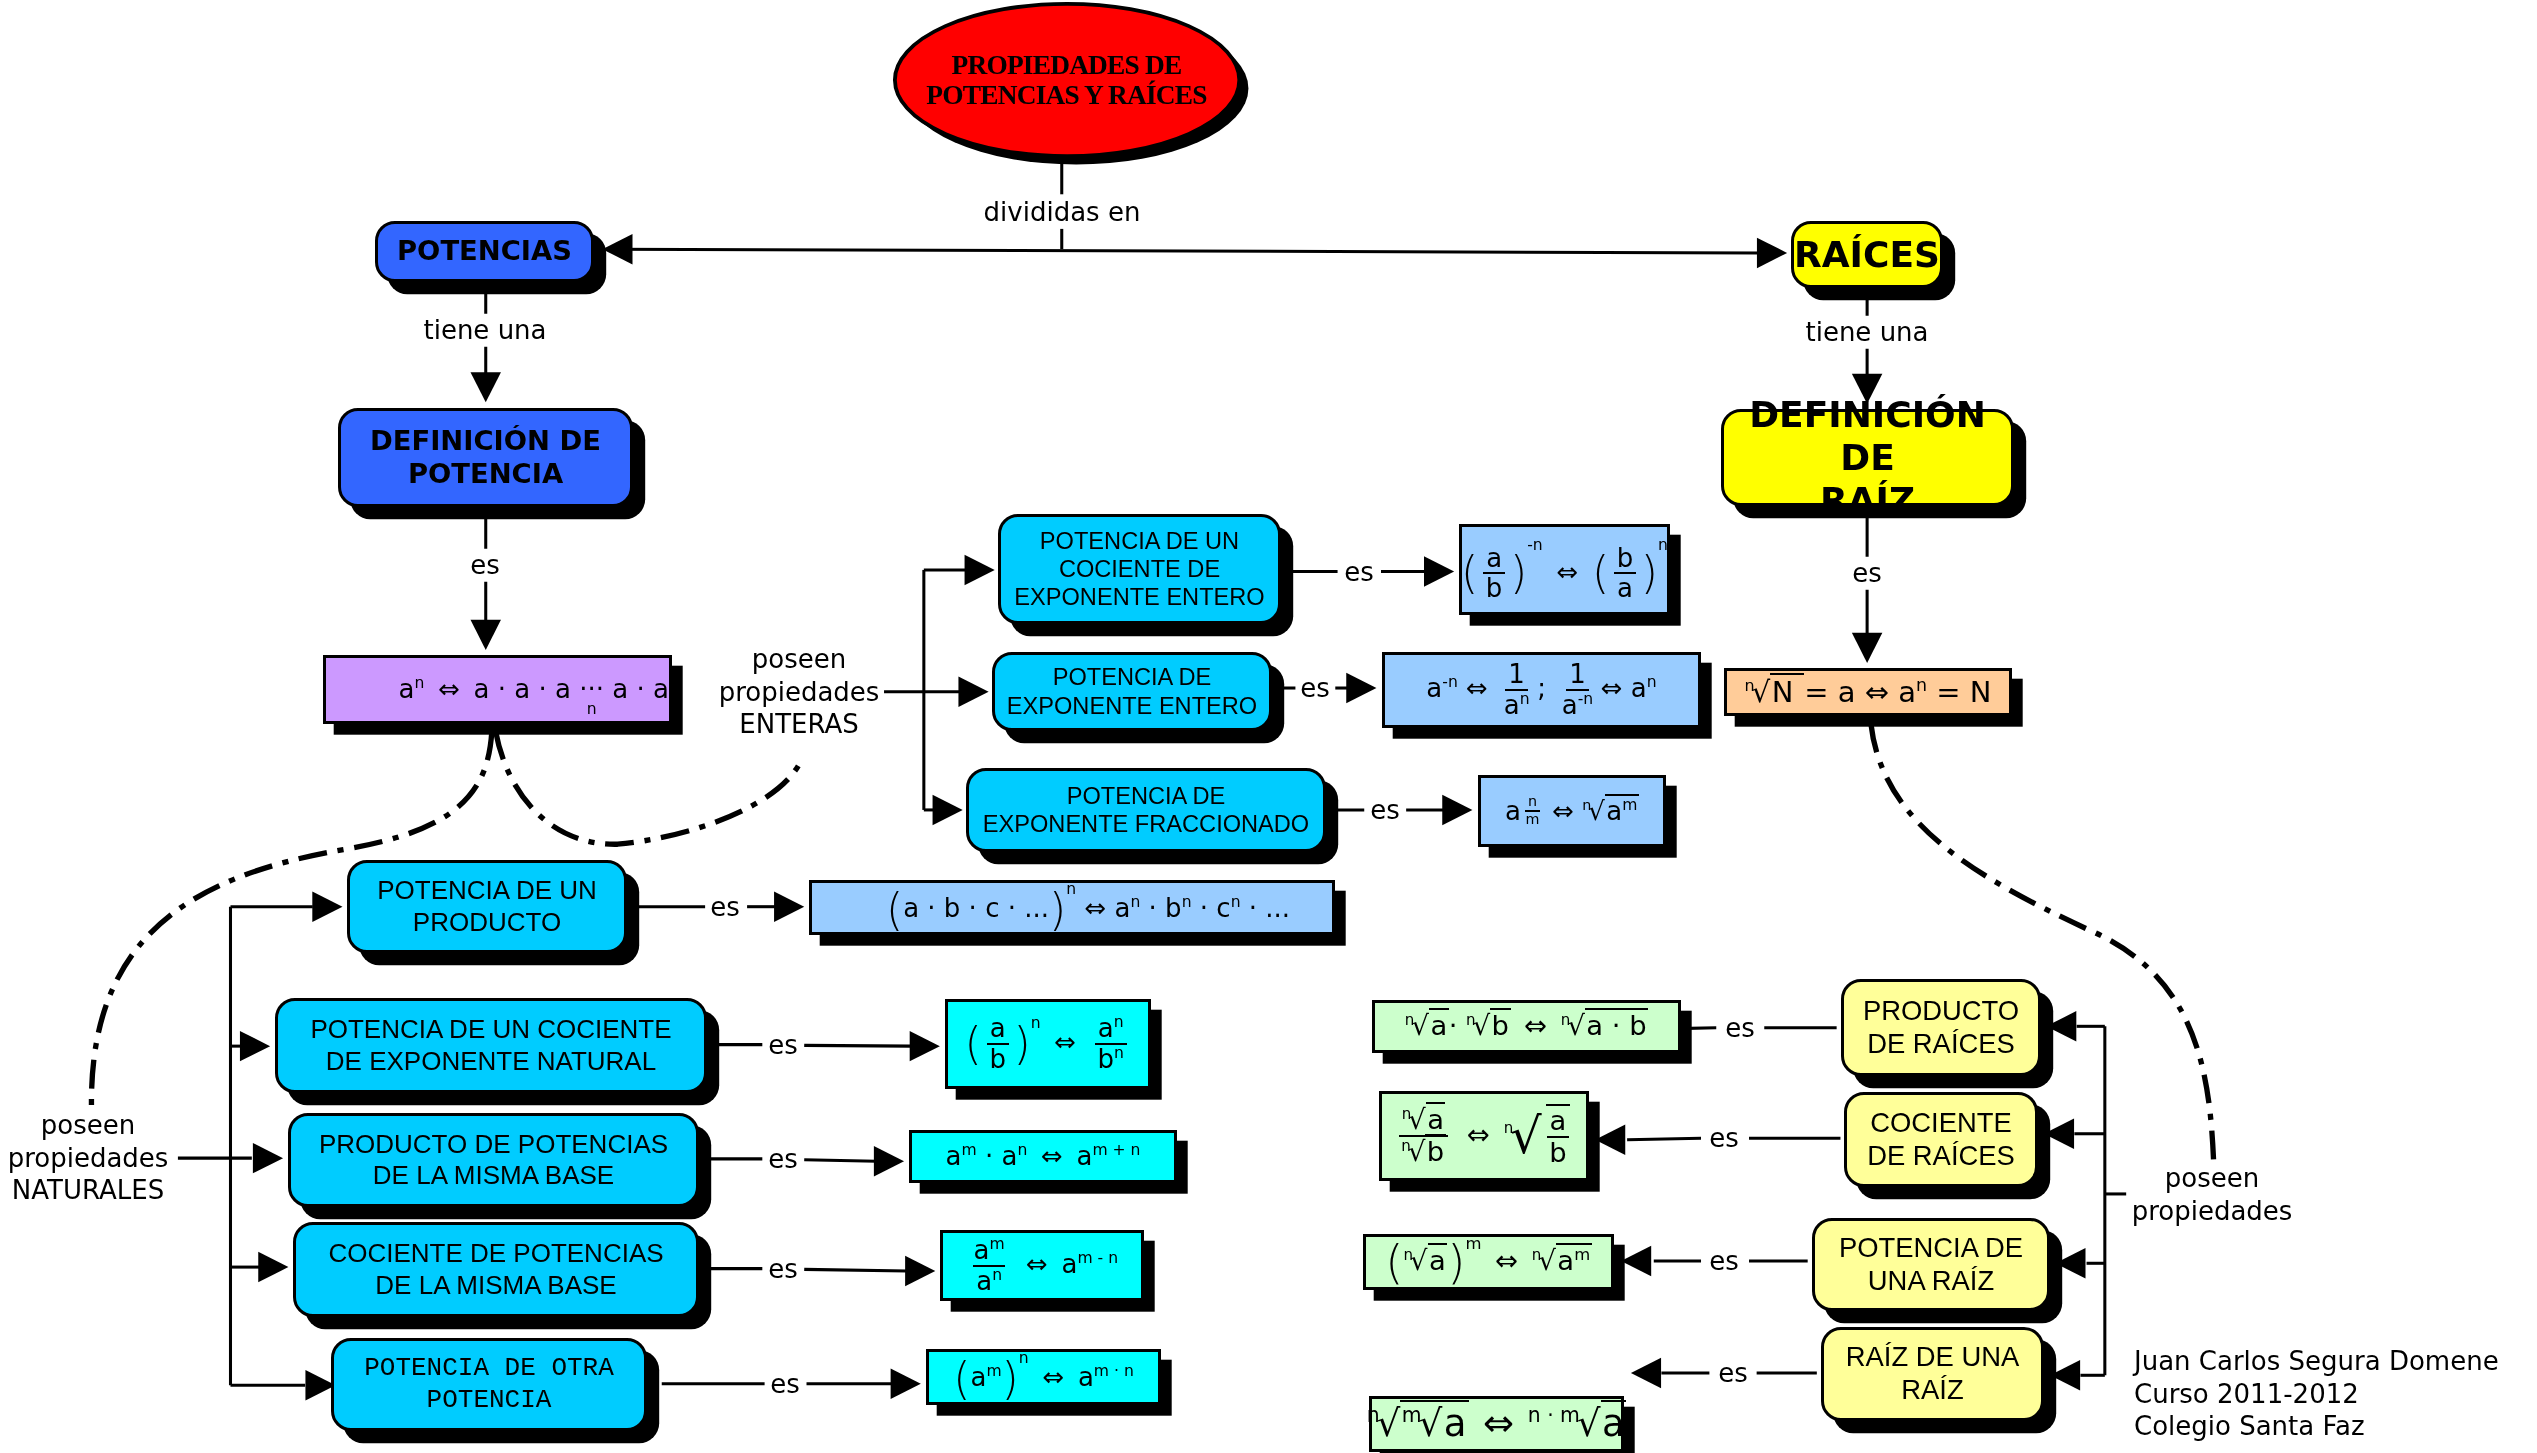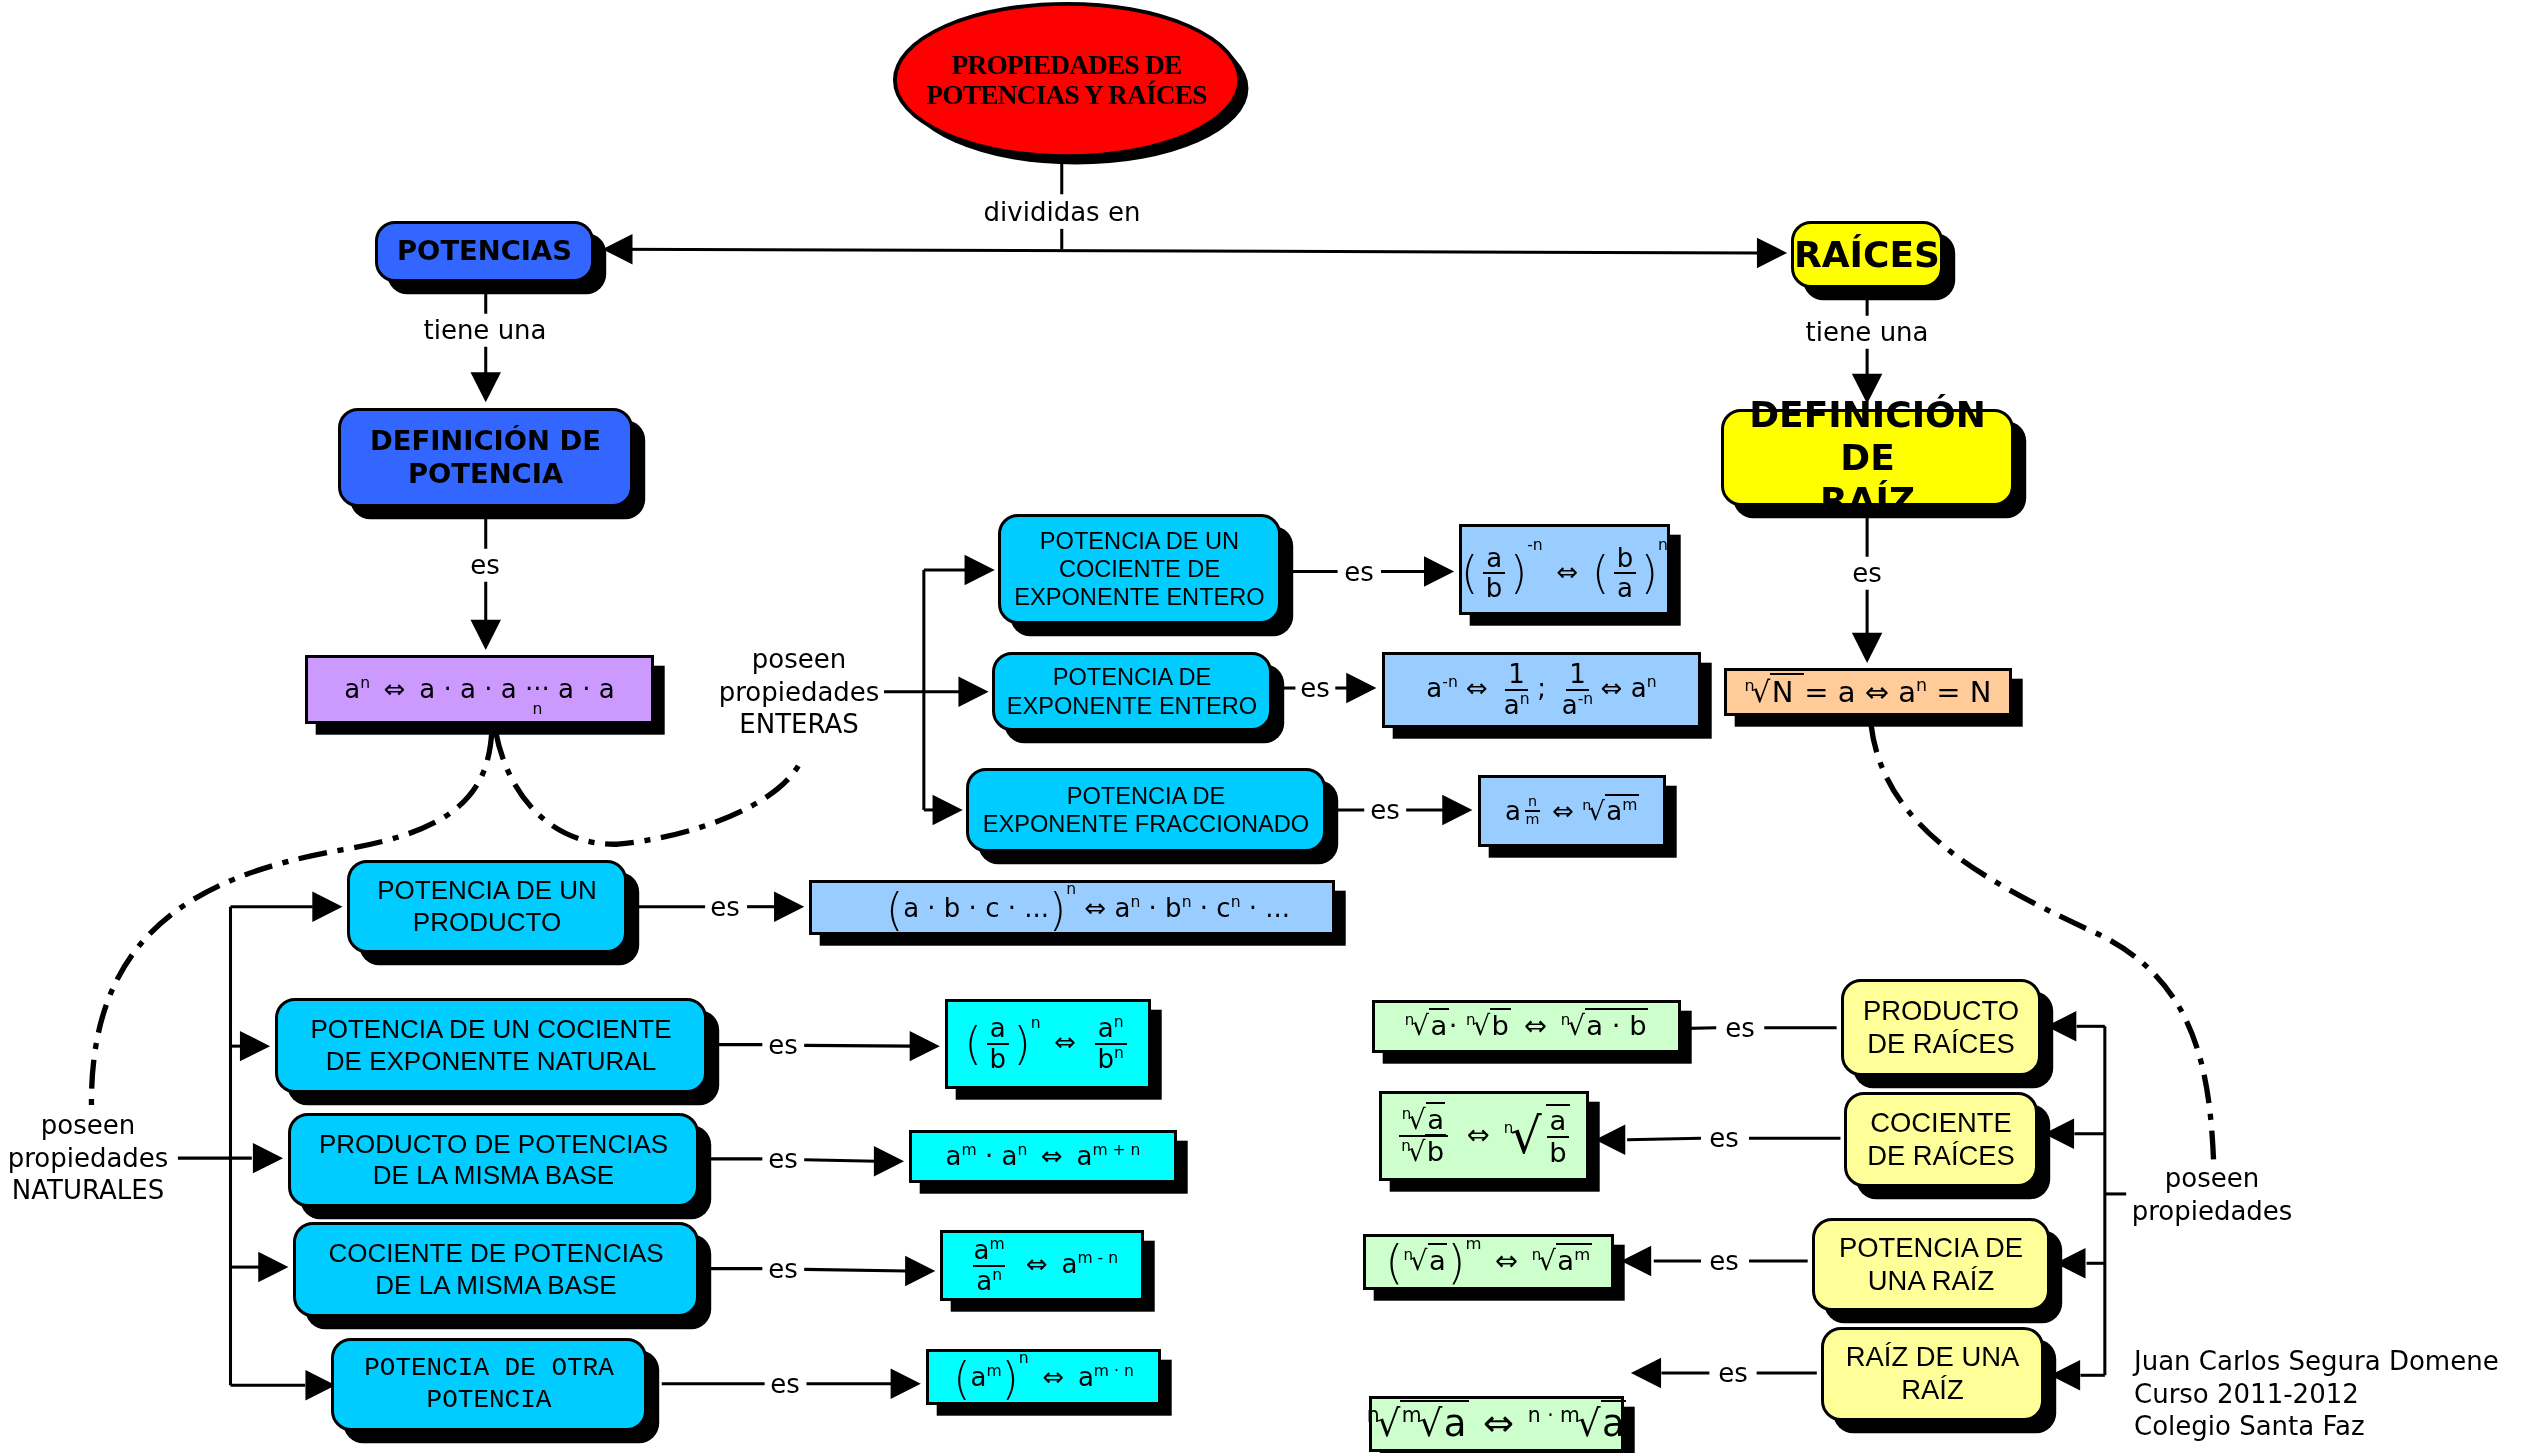--- a/index.html
+++ b/index.html
@@ -140,21 +140,21 @@
 
 <div style="position:absolute;left:914px;top:42px;width:305px;height:76px;display:flex;align-items:center;justify-content:center;text-align:center;font-family:'Liberation Serif',serif;font-weight:bold;font-size:27.4px;line-height:1.1;letter-spacing:-0.8px;">PROPIEDADES DE POTENCIAS Y RAÍCES</div>
 
 <div class="node round bold blue" style="left:375px;top:221px;width:219px;height:61px;">POTENCIAS</div>
 <div class="node round bold yellow" style="left:1791px;top:221px;width:152px;height:67px;">RAÍCES</div>
 <div class="node round bold blue" style="left:338px;top:408px;width:295px;height:99px;">DEFINICIÓN DE
 POTENCIA</div>
 <div class="node round bold yellow" style="left:1721px;top:409px;width:293px;height:97px;">DEFINICIÓN DE
 RAÍZ</div>
 
-<div class="node sq formula purple" style="left:305px;top:655px;width:349px;height:69px;">
+<div class="node sq formula purple" style="left:323px;top:655px;width:349px;height:69px;justify-content:flex-end;">
   <span>a<sup>n</sup><span class="sp"></span>⇔<span class="sp"></span>a · a · a <span style="position:relative">···<sub style="position:absolute;left:7.6px;top:26px;">n</sub></span> a · a</span>
 </div>
 <div class="node sq formula peach" style="left:1724px;top:668px;width:288px;height:48px;font-size:29px;">
   <span><span class="idx">n</span>√<span class="rad">N </span> = a ⇔ a<sup>n</sup> = N</span>
 </div>
 
 <div class="lbl" style="left:1062px;top:212px;">divididas en</div>
 <div class="lbl" style="left:485px;top:330px;">tiene una</div>
 <div class="lbl" style="left:1867px;top:332px;">tiene una</div>
 <div class="lbl" style="left:485px;top:565px;">es</div>

